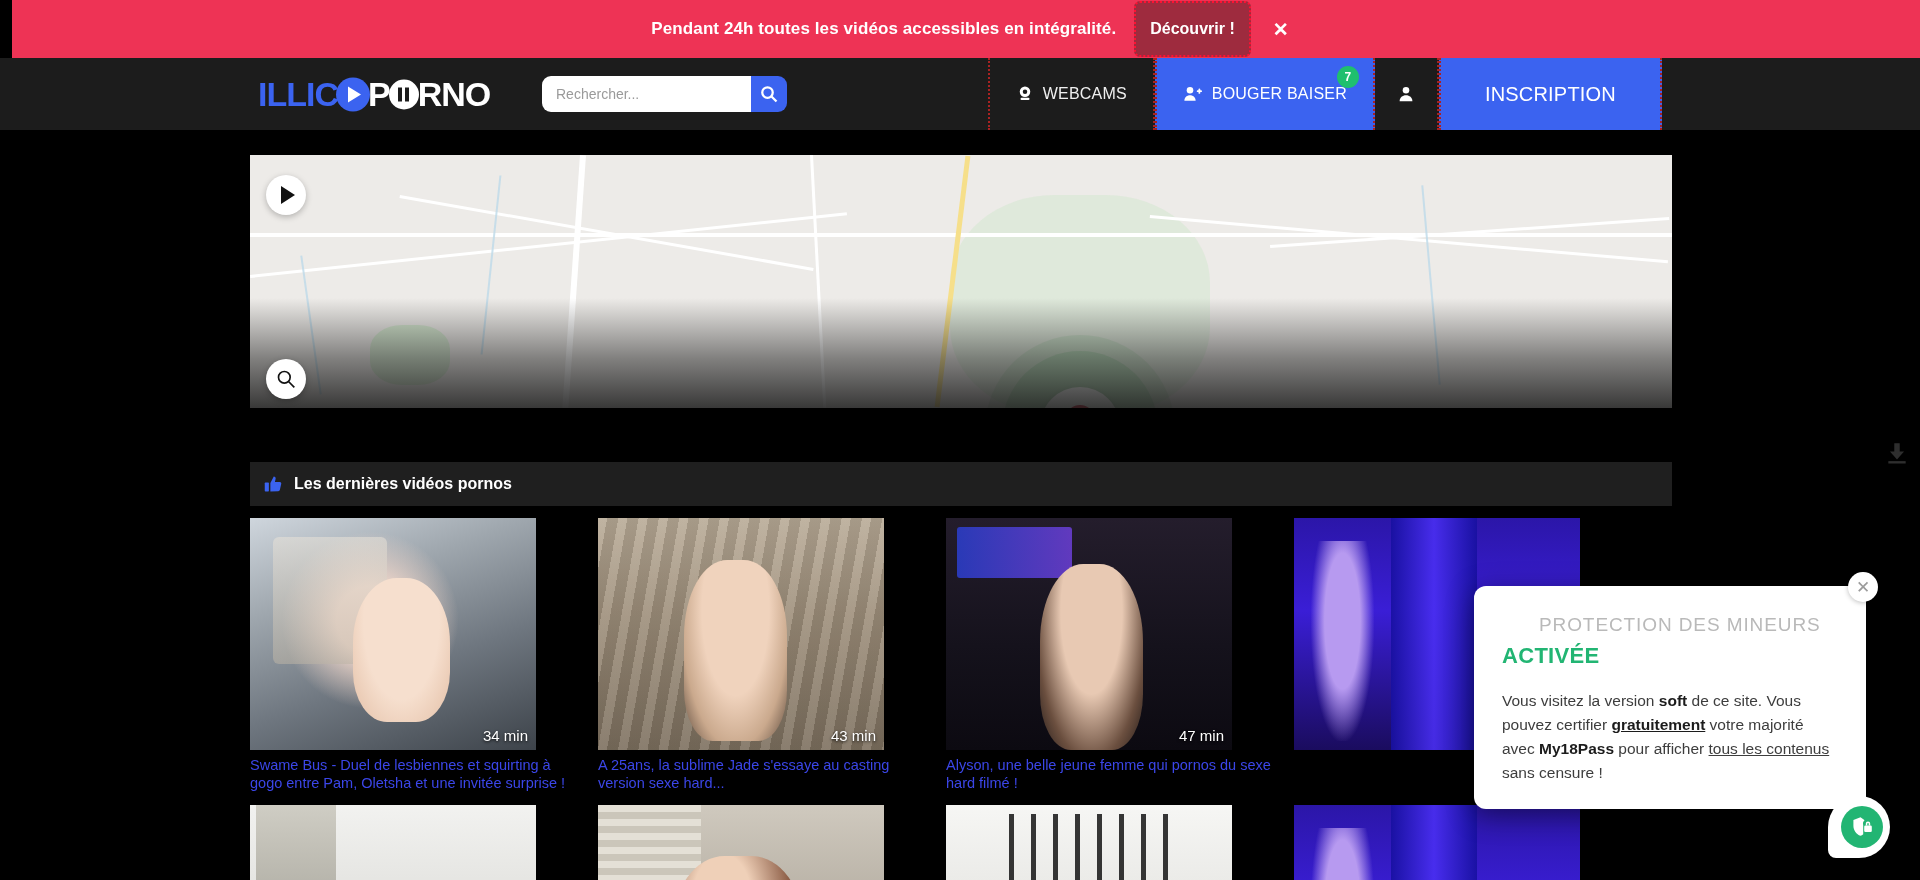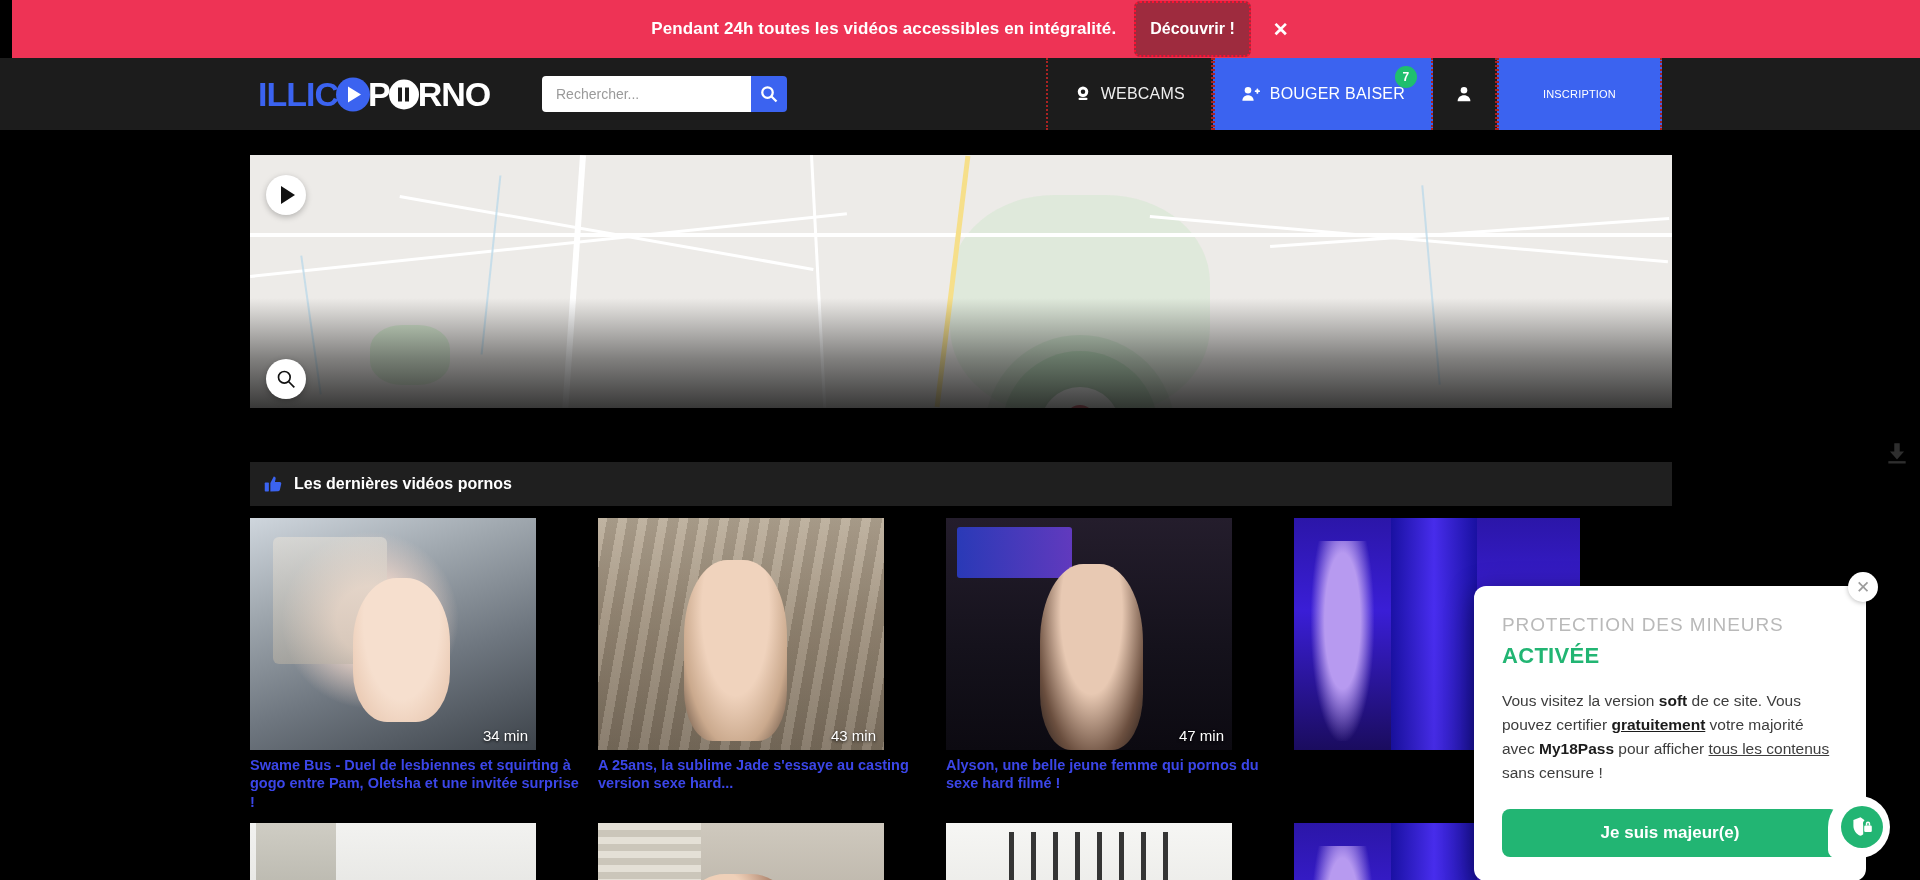--- a/index.html
+++ b/index.html
@@ -69,21 +69,21 @@
     align-items: center; justify-content: center;
     gap: 3px; margin: 0 -1px;
   }
   .logo-pause i { display: block; width: 4px; height: 14px; background: #1c1c1c; }
 
   
   .search-wrap {
     position: absolute; left: 542px; top: 50%;
     transform: translateY(-50%);
     display: flex; height: 36px; width: 245px;
-    border-radius: 4px; overflow: hidden;
+    border-radius: 9px; overflow: hidden;
   }
   .search-input {
     flex: 1; border: 0; outline: none;
     background: #ffffff; color: #333;
     font-size: 14px; padding: 0 14px;
     font-family: "Liberation Sans", sans-serif;
   }
   .search-input::placeholder { color: #9a9a9a; }
   .search-btn {
     width: 48px; background: #3b63f0; border: 0;
@@ -105,21 +105,21 @@
     letter-spacing: .2px;
   }
   .nav-item.btn-blue {
     background: #3b63f0; color: #fff;
     position: relative;
     border-left: 2px dotted #aa2222;
     border-right: 2px dotted #aa2222;
   }
   .nav-item.btn-inscription {
     background: #3b63f0; color: #fff;
-    padding: 0 44px; font-size: 11px;
+    padding: 0 44px; font-size: 20px;
   }
   .nav-item.icon-only { padding: 0 22px; border-left: 0; }
   .badge {
     position: absolute; top: 8px; right: 14px;
     width: 22px; height: 22px; border-radius: 50%;
     background: #1fbf6e; color: #fff;
     font-size: 12px; font-weight: bold;
     display: flex; align-items: center; justify-content: center;
   }
   .caret {
@@ -204,21 +204,21 @@
     overflow: hidden; background: #701a75; cursor: pointer;
   }
   .duration {
     position: absolute; right: 8px; bottom: 6px;
     color: #fff; font-size: 15px;
     text-shadow: 0 1px 3px rgba(0,0,0,.9);
   }
   .card-title {
     display: block; margin-top: 6px;
     color: #3b46e8; font-size: 14.5px; line-height: 1.26;
-    text-decoration: none; cursor: pointer; font-weight: bold;
+    text-decoration: none; cursor: pointer;
   }
 
   
   .sc { position: absolute; inset: 0; }
   .sc1 { background:
       radial-gradient(circle at 42% 44%, #f3d9cc 0 16%, rgba(243,217,204,0) 42%),
       linear-gradient(160deg, #cfd6dd 0%, #9fa7ae 30%, #6f7780 62%, #3d434a 100%); }
   .sc1::before { content:""; position:absolute; left:8%; top:8%; width:40%; height:55%;
       background: linear-gradient(180deg,#e8e2d8,#bcb4a6); border-radius:6px; opacity:.55; }
   .sc1::after { content:""; position:absolute; left:36%; top:26%; width:34%; height:62%;
@@ -264,20 +264,21 @@
   .minors-close {
     position: absolute; right: -12px; top: -14px;
     width: 30px; height: 30px; border-radius: 50%;
     background: #fff; color: #9b9b9b; font-size: 17px;
     display: flex; align-items: center; justify-content: center;
     cursor: pointer; box-shadow: 0 1px 5px rgba(0,0,0,.25);
   }
   .minors-kicker {
     color: #b9b9b9; font-size: 19px; letter-spacing: .9px;
     font-weight: 400;
+    margin-left: 37px;
   }
   .minors-status {
     color: #22b573; font-size: 22px; font-weight: bold;
     letter-spacing: .3px; margin-top: 7px;
   }
   .minors-body {
     margin-top: 20px; color: #3d3d3d;
     font-size: 15.5px; line-height: 1.55;
   }
   .minors-body b { color: #1c1c1c; }
@@ -505,21 +506,20 @@
   </svg>
 </div>
 
 <div class="minors-popup">
   <div class="minors-close">✕</div>
   <div class="minors-kicker">PROTECTION DES MINEURS</div>
   <div class="minors-status">ACTIVÉE</div>
   <p class="minors-body">
     <span>Vous visitez la version </span><b>soft</b><span> de ce site. Vous pouvez certifier </span><b><u>gratuitement</u></b><span> votre majorité avec </span><b>My18Pass</b><span> pour afficher </span><u>tous les contenus</u><span> sans censure !</span>
   </p>
-  <button class="minors-btn">Je suis majeur(e)</button>
 </div>
 
 <div class="chat-widget">
   <div class="chat-bubble"></div>
   <div class="chat-shield">
     <svg width="24" height="24" viewBox="0 0 24 24" fill="#fff">
       <path d="M10.5 2.2 3.4 5.1v5.6c0 4.6 3 8.8 7.1 10.1 1-.3 1.9-.8 2.7-1.5V9.6h-.2V8.2c0-1 .5-1.9 1.3-2.4V5.1z"></path>
       <rect x="14.2" y="10.6" width="7.6" height="6.4" rx="1.2"></rect>
       <path d="M15.8 10.6V8.6a2.2 2.2 0 0 1 4.4 0v2h-1.5v-2a.7.7 0 0 0-1.4 0v2z"></path>
     </svg>

